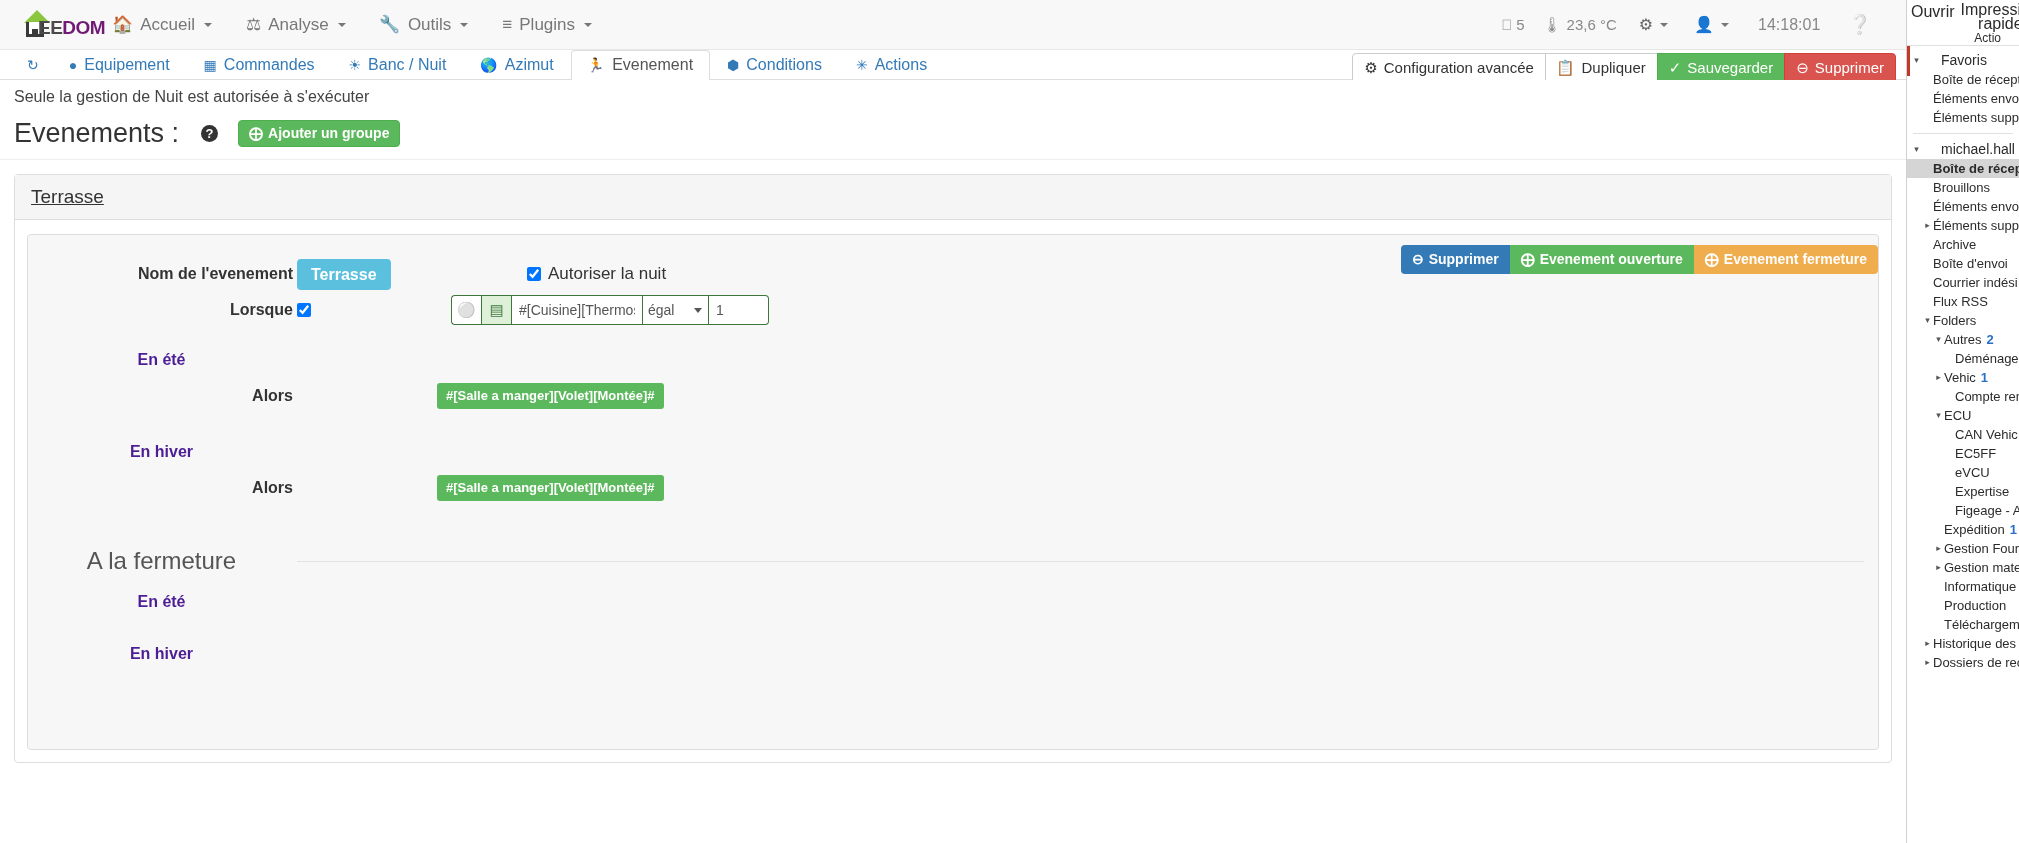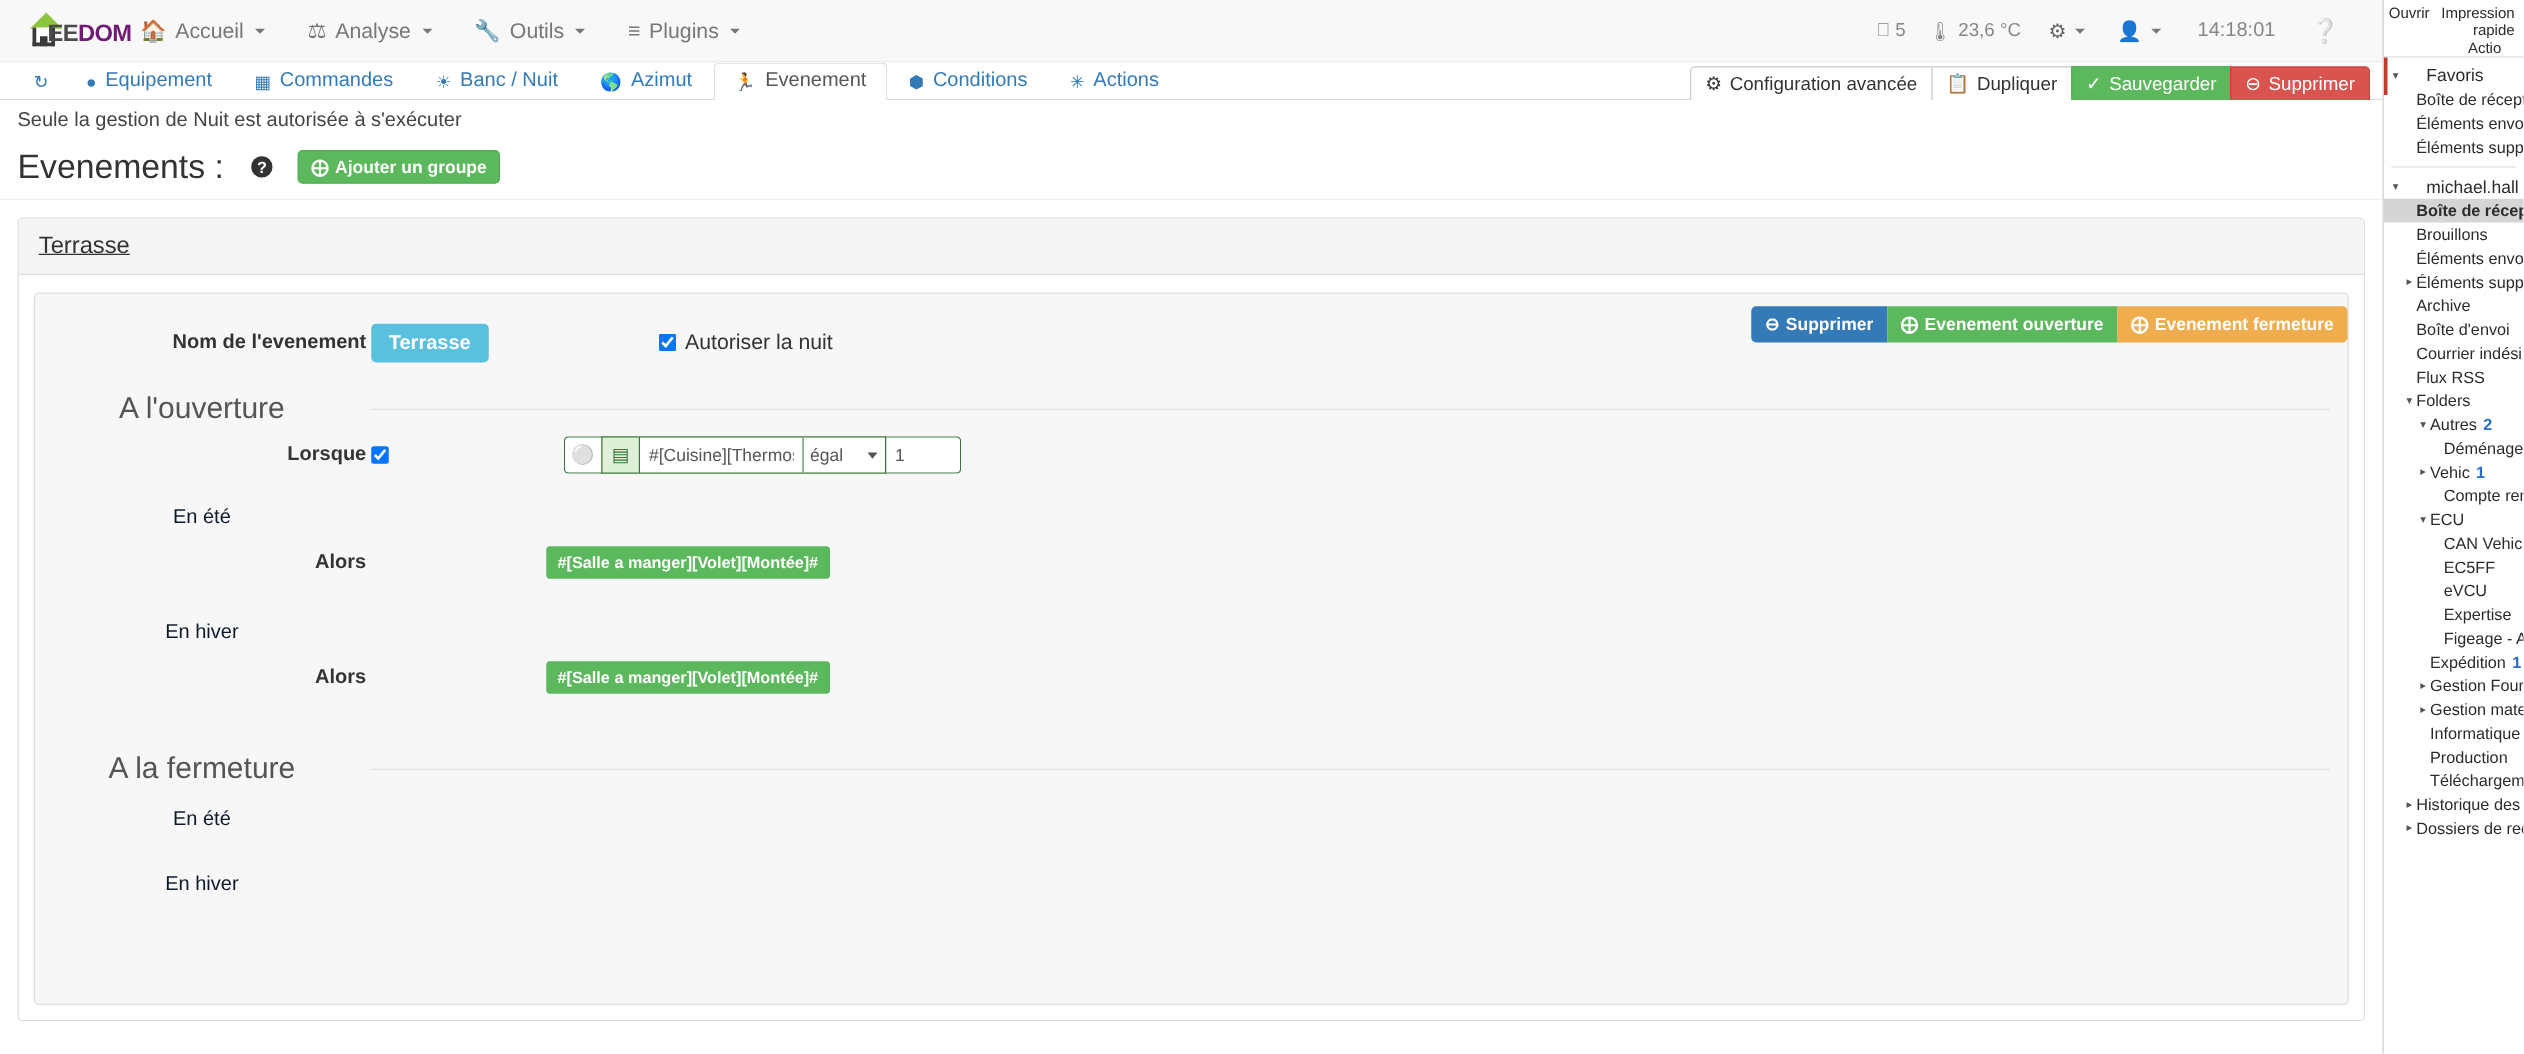--- a/index.html
+++ b/index.html
@@ -215,21 +215,21 @@
     width: 255px; text-align: center;
     font-size: 24px; color: #555; font-weight: normal;
     padding-right: 16px;
   }
   .section-rule {
     flex: 1; border-bottom: 1px solid #e3e3e3; height: 1px;
     margin-left: 0;
   }
   .sub-label {
     width: 255px; text-align: right; padding-right: 16px;
-    font-weight: normal; font-size: 16px; color: #0f172a;
+    font-weight: bold; font-size: 16px; color: #4c1d95;
   }
 
   
   .cond {
     display: flex; align-items: stretch;
     margin-left: 140px;
   }
   .cond-btn {
     width: 30px; background: #ffffff;
     border: 1px solid #3c763d;
@@ -299,21 +299,21 @@
     width: 113px; height: 843px;
     background: #ffffff;
     border-left: 1px solid #d0d0d0;
     font-size: 13px; color: #2b2b2b;
     overflow: hidden;
   }
   .mail-ribbon {
     height: 46px; border-bottom: 1px solid #e0e0e0;
     padding: 3px 4px 0 4px; position: relative;
   }
-  .ribbon-row1 { display: flex; gap: 6px; font-size: 12px; color: #2b2b2b; }
+  .ribbon-row1 { display: flex; gap: 6px; font-size: 16px; color: #2b2b2b; }
   .ribbon-row3 { text-align: right; font-size: 12px; color: #2b2b2b; padding-right: 14px; }
   .mail-tree { padding-top: 5px; }
   .tree-item {
     display: flex; align-items: center;
     height: 19px; line-height: 19px;
     white-space: nowrap; overflow: hidden;
     cursor: pointer;
   }
   .tree-item.selected { background: #d5d5d5; font-weight: bold; }
   .tw {
@@ -488,24 +488,20 @@
             <div class="lbl">Nom de l'evenement</div>
             <div class="fld" style="flex:none;width:230px;">
               <span class="tag-blue">Terrasse</span>
             </div>
             <div class="chk-wrap">
               <input type="checkbox" checked="" style="">
               <span>Autoriser la nuit</span>
             </div>
           </div>
 
-          <div class="section-head">
-            <div class="section-title">A l'ouverture</div>
-            <div class="section-rule"></div>
-          </div>
 
           <div class="row">
             <div class="lbl">Lorsque</div>
             <div class="fld">
               <input type="checkbox" checked="" style="">
               <div class="cond">
                 <div class="cond-btn">⚪</div>
                 <div class="cond-btn2">▤</div>
                 <input class="cond-input" type="text" value="#[Cuisine][Thermostat][Verr" style="">
                 <div class="sel-wrap">

